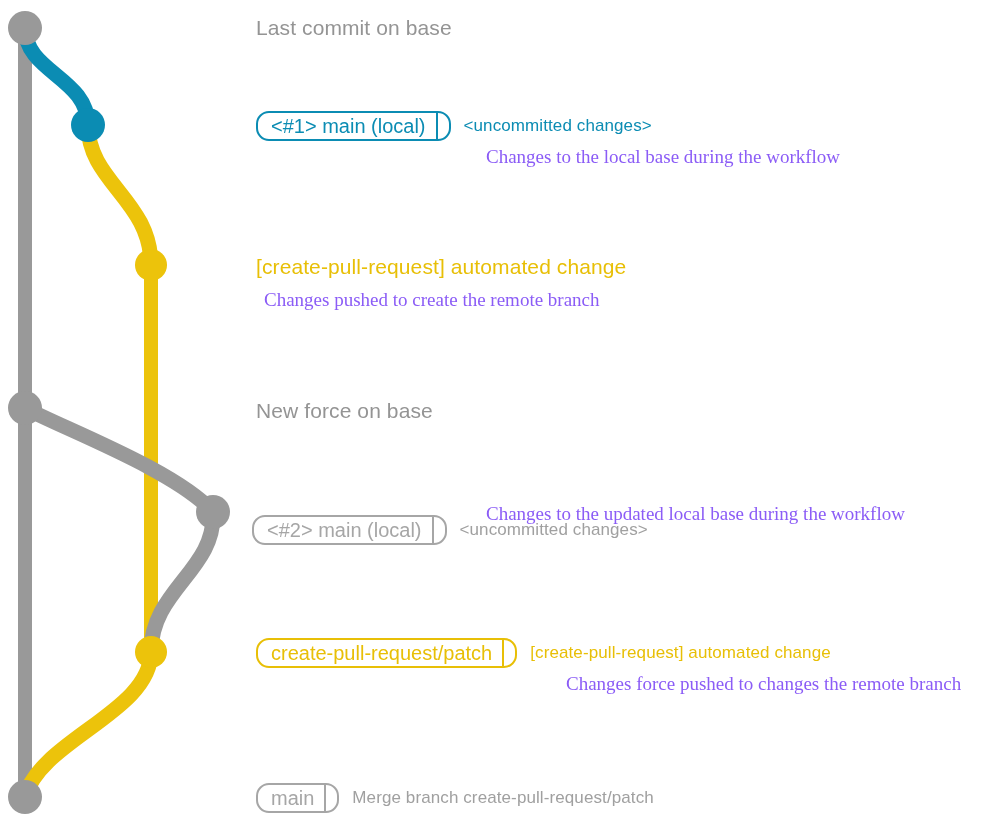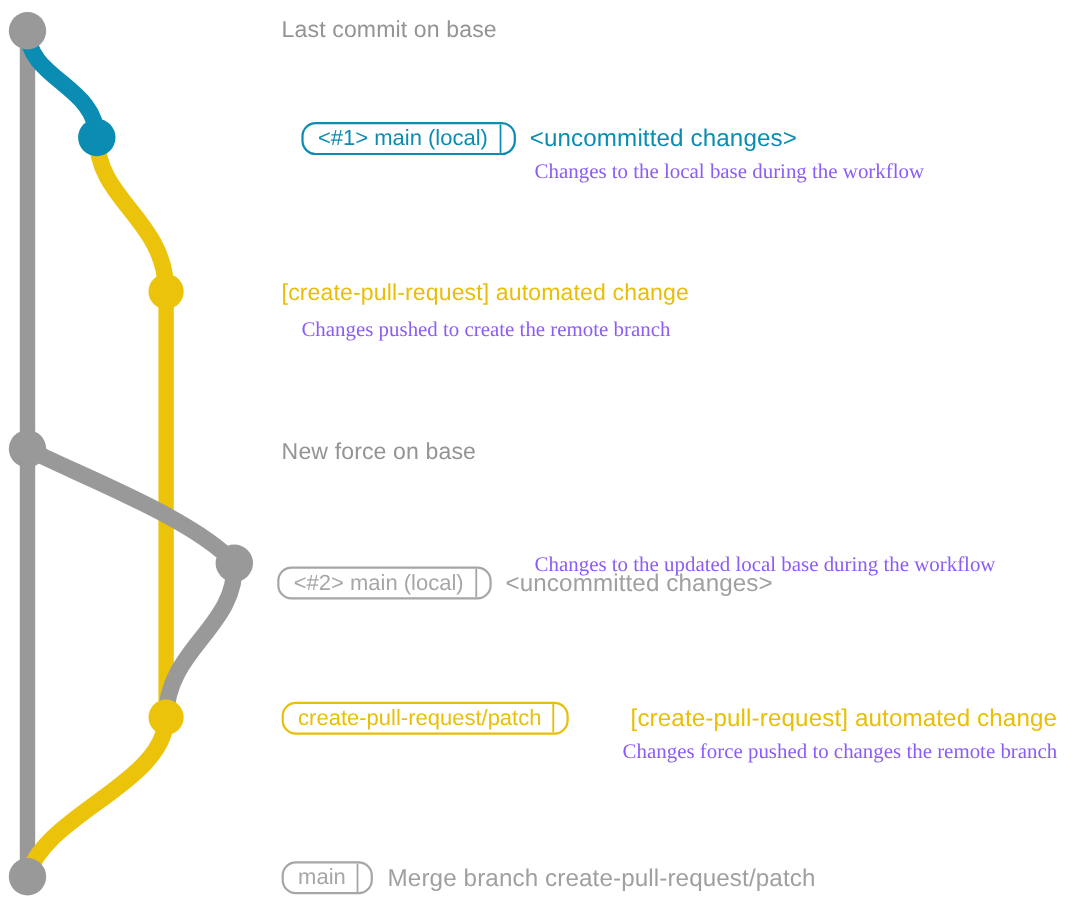--- a/index.html
+++ b/index.html
@@ -61,21 +61,21 @@
   .ref-badge .ref-cap {
     width: 11px;
     border-left: 2px solid currentColor;
     border-radius: 0 11px 11px 0;
   }
   .ref-badge.blue   { color: #0b8cb3; }
   .ref-badge.yellow { color: #e8bf06; }
   .ref-badge.gray   { color: #a6a6a6; }
 
   .badge-row-text {
-    font-size: 22px;
+    font-size: 17px;
     letter-spacing: 0.1px;
   }
   .badge-row-text.blue   { color: #0b8cb3; }
   .badge-row-text.gray   { color: #a0a0a0; }
   .badge-row-text.yellow { color: #e8bf06; }
 
   
   .desc {
     position: absolute;
     font-family: "Liberation Serif", serif;
@@ -109,48 +109,48 @@
   <circle cx="25" cy="408" r="17" fill="#999999"></circle>
   <circle cx="213" cy="512" r="17" fill="#999999"></circle>
   <circle cx="151" cy="652" r="16" fill="#ecc30b"></circle>
   <circle cx="25" cy="797" r="17" fill="#999999"></circle>
 </svg>
 
 <div class="row" style="left:256px; top:13px; height:30px;">
   <span class="commit-title gray">Last commit on base</span>
 </div>
 
-<div class="row" style="left:256px; top:110px; height:32px;margin-left:18px;">
+<div class="row" style="left:256px; top:110px; height:32px;">
   <span class="ref-badge blue">
     <span class="ref-label">&lt;#1&gt; main (local)</span>
     <span class="ref-cap"></span>
   </span>
   <span class="badge-row-text blue">&lt;uncommitted changes&gt;</span>
 </div>
 <div class="desc" style="left:486px; top:146px;">Changes to the local base during the workflow</div>
 
 <div class="row" style="left:256px; top:252px; height:30px;">
   <span class="commit-title yellow">[create-pull-request] automated change</span>
 </div>
-<div class="desc" style="left:274px; top:289px;">Changes pushed to create the remote branch</div>
+<div class="desc" style="left:264px; top:289px;">Changes pushed to create the remote branch</div>
 
 <div class="row" style="left:256px; top:396px; height:30px;">
   <span class="commit-title gray">New force on base</span>
 </div>
 
 <div class="row" style="left:252px; top:498px; height:32px;margin-top:16px;">
   <span class="ref-badge gray">
     <span class="ref-label">&lt;#2&gt; main (local)</span>
     <span class="ref-cap"></span>
   </span>
   <span class="badge-row-text gray">&lt;uncommitted changes&gt;</span>
 </div>
 <div class="desc" style="left:486px; top:503px;">Changes to the updated local base during the workflow</div>
 
-<div class="row" style="left:256px; top:637px; height:32px;gap:43px;">
+<div class="row" style="left:256px; top:637px; height:32px;">
   <span class="ref-badge yellow">
     <span class="ref-label">create-pull-request/patch</span>
     <span class="ref-cap"></span>
   </span>
   <span class="badge-row-text yellow">[create-pull-request] automated change</span>
 </div>
 <div class="desc" style="left:566px; top:673px;">Changes force pushed to changes the remote branch</div>
 
 <div class="row" style="left:256px; top:782px; height:32px;">
   <span class="ref-badge gray">

